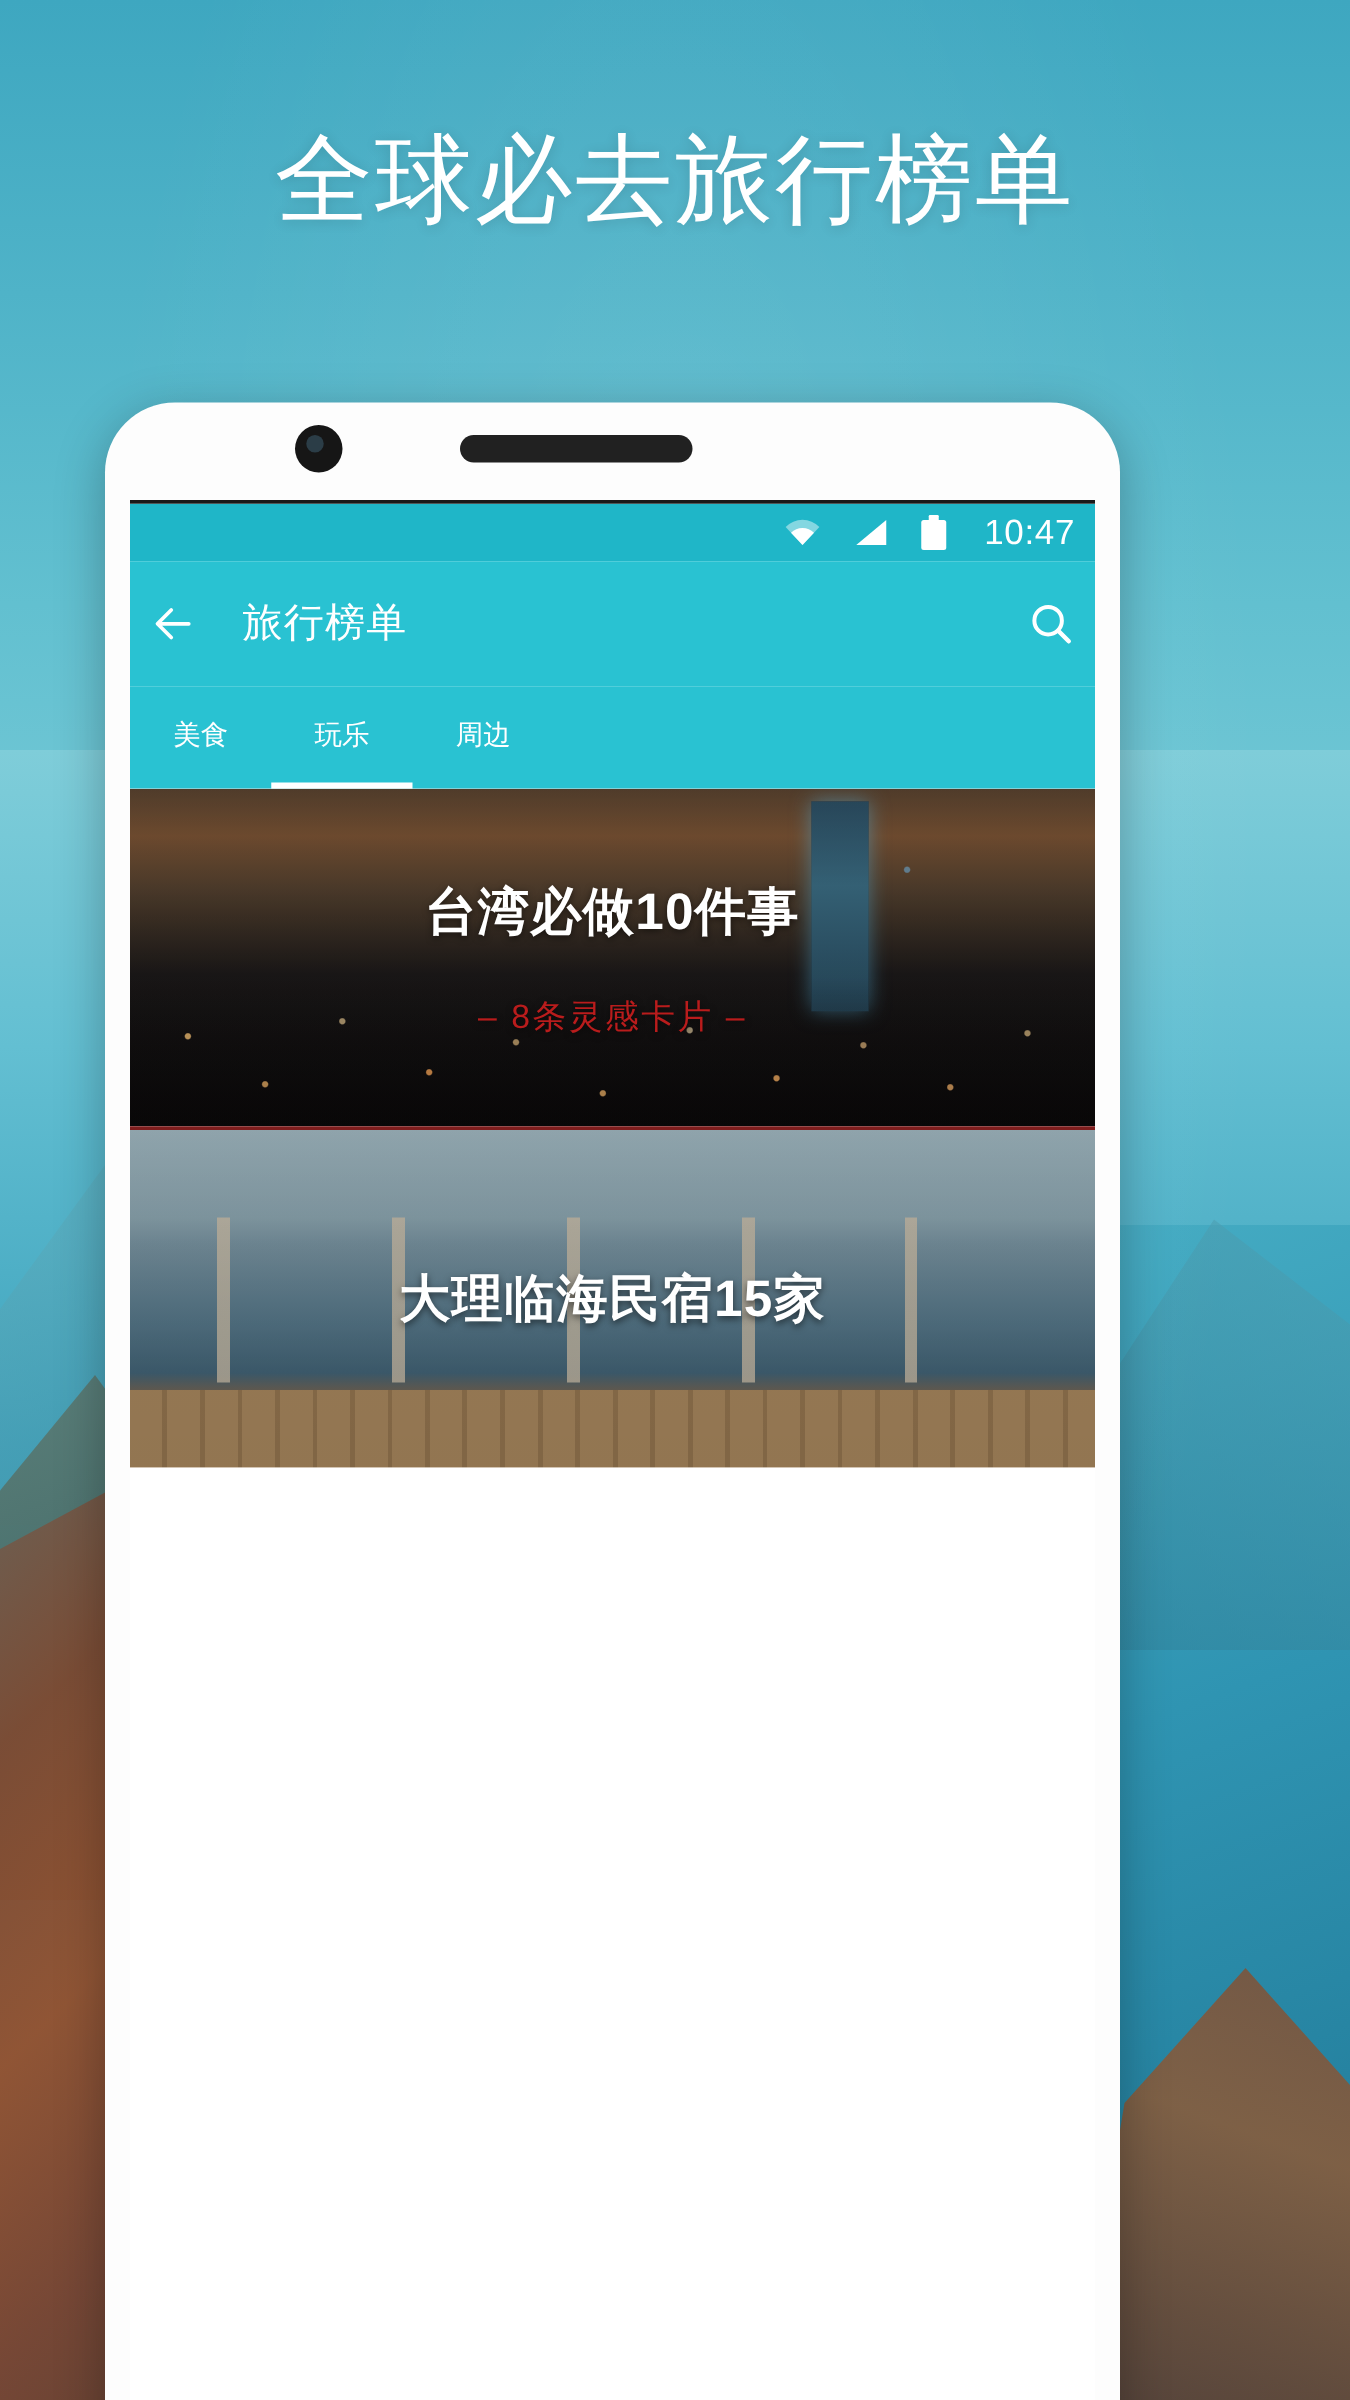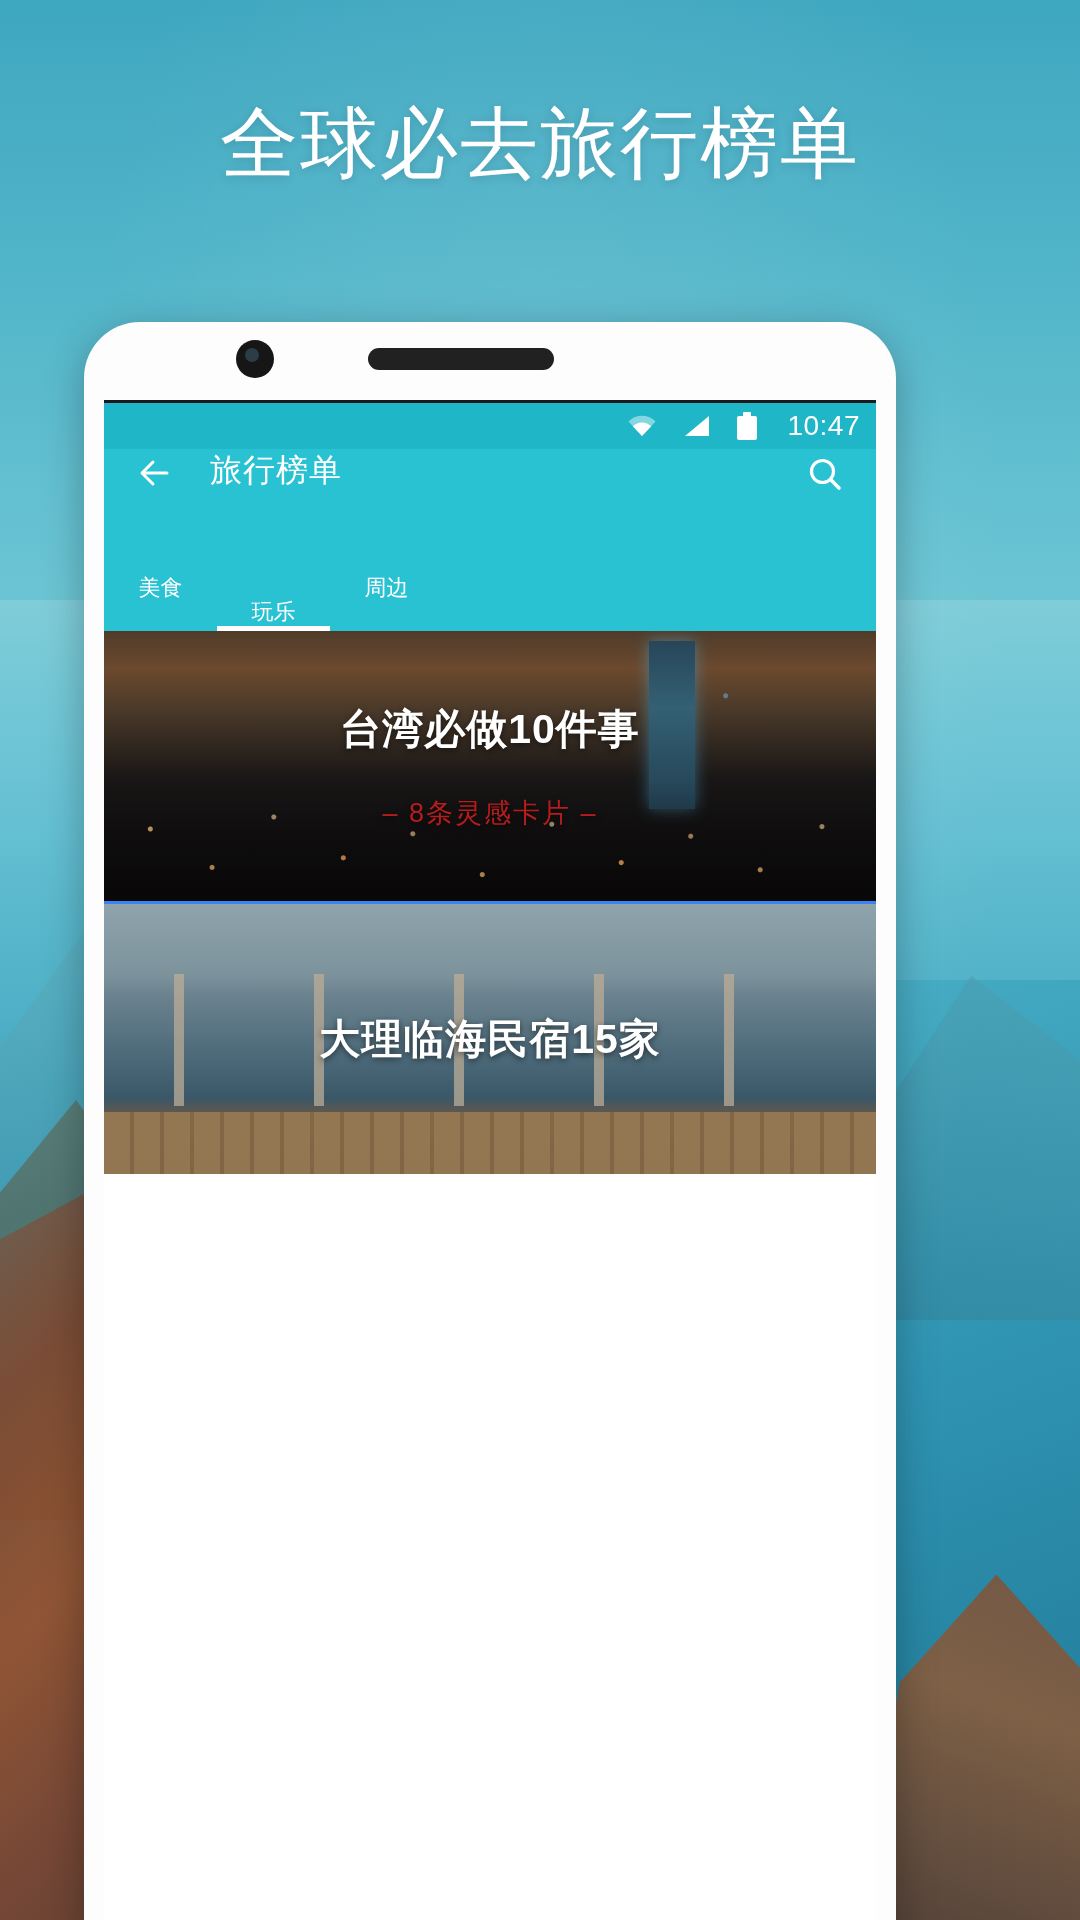--- a/index.html
+++ b/index.html
@@ -104,47 +104,47 @@
   .ic-bat .bat-body{
     position:absolute;left:0;top:4px;width:20px;height:24px;background:#fff;border-radius:2px;
   }
   .ic-bat .bat-tip{
     position:absolute;left:6px;top:0;width:8px;height:5px;background:#fff;border-radius:1px;
   }
   #clock{color:#fff;font-size:28px;letter-spacing:.5px;margin-left:4px;}
   
   #appbar{
     height:100px;background:#29c2d2;
-    display:flex;padding:0 26px;box-sizing:border-box;
+    display:flex;align-items:center;padding:0 10px;box-sizing:border-box;
   }
   #back-btn{width:48px;height:48px;display:flex;align-items:center;justify-content:center;}
   #appbar-title{
     color:#ffffff;font-size:32px;margin-left:32px;flex:1;letter-spacing:1px;
   }
   #search-btn{width:50px;height:50px;display:flex;align-items:center;justify-content:center;}
   
   #tabs{
     height:82px;background:#29c2d2;display:flex;align-items:stretch;
   }
   .tab{
     width:113px;display:flex;align-items:center;justify-content:center;
     color:#ffffff;font-size:22px;position:relative;
     box-sizing:border-box;padding-bottom:4px;
   }
-  .tab.tab-active{font-weight:normal;align-items:flex-end;}
+  .tab.tab-active{font-weight:normal;}
   .tab.tab-active:after{
     content:"";position:absolute;left:0;bottom:0;width:113px;height:5px;background:#ffffff;
   }
   
   #list{width:772px;background:#fff;}
   .card{
     position:relative;width:797px;height:270px;overflow:hidden;
     display:block;
   }
-  .card + .card{border-top:3px solid #3b82f6;text-align:center;}
+  .card + .card{border-top:3px solid #7f1d1d;text-align:center;}
   .card-photo{position:absolute;inset:0;}
   .card-overlay{
     position:absolute;inset:0;
     background:linear-gradient(180deg,rgba(0,0,0,.10) 0%,rgba(0,0,0,.16) 50%,rgba(0,0,0,.18) 100%);
   }
   .card-text{
     position:absolute;left:0;top:0;width:772px;height:270px;
     display:flex;flex-direction:column;align-items:center;justify-content:center;
   }
   .card-title{

